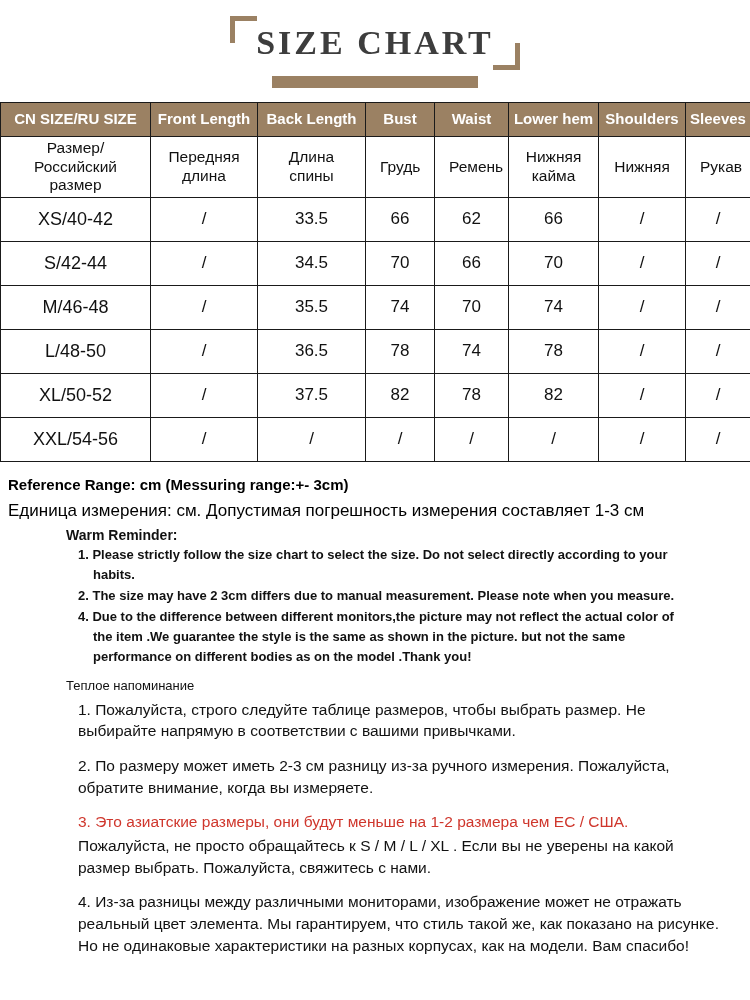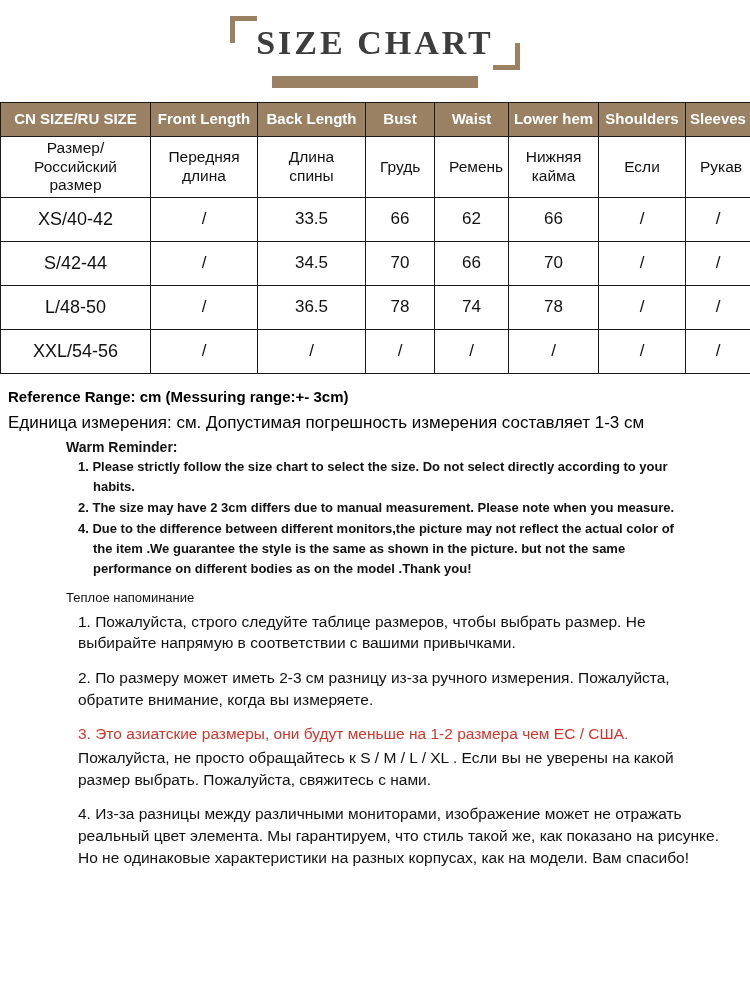--- a/index.html
+++ b/index.html
@@ -98,21 +98,21 @@
         <th>Shoulders</th>
         <th>Sleeves</th>
       </tr>
       <tr class="head-ru">
         <th>Размер/Российский размер</th>
         <th>Передняя длина</th>
         <th>Длина спины</th>
         <th>Грудь</th>
         <th>Ремень</th>
         <th>Нижняя кайма</th>
-        <th>Если</th>
+        <th>Нижняя</th>
         <th>Рукав</th>
       </tr>
     </thead>
     <tbody id="size-rows">
         <tr>
           <td class="size-col">XS/40-42</td>
           <td>/</td>
           <td>33.5</td>
           <td>66</td>
           <td>62</td>
@@ -124,26 +124,46 @@
           <td class="size-col">S/42-44</td>
           <td>/</td>
           <td>34.5</td>
           <td>70</td>
           <td>66</td>
           <td>70</td>
           <td>/</td>
           <td>/</td>
         </tr>
         <tr>
+          <td class="size-col">M/46-48</td>
+          <td>/</td>
+          <td>35.5</td>
+          <td>74</td>
+          <td>70</td>
+          <td>74</td>
+          <td>/</td>
+          <td>/</td>
+        </tr>
+        <tr>
           <td class="size-col">L/48-50</td>
           <td>/</td>
           <td>36.5</td>
           <td>78</td>
           <td>74</td>
           <td>78</td>
+          <td>/</td>
+          <td>/</td>
+        </tr>
+        <tr>
+          <td class="size-col">XL/50-52</td>
+          <td>/</td>
+          <td>37.5</td>
+          <td>82</td>
+          <td>78</td>
+          <td>82</td>
           <td>/</td>
           <td>/</td>
         </tr>
         <tr>
           <td class="size-col">XXL/54-56</td>
           <td>/</td>
           <td>/</td>
           <td>/</td>
           <td>/</td>
           <td>/</td>

